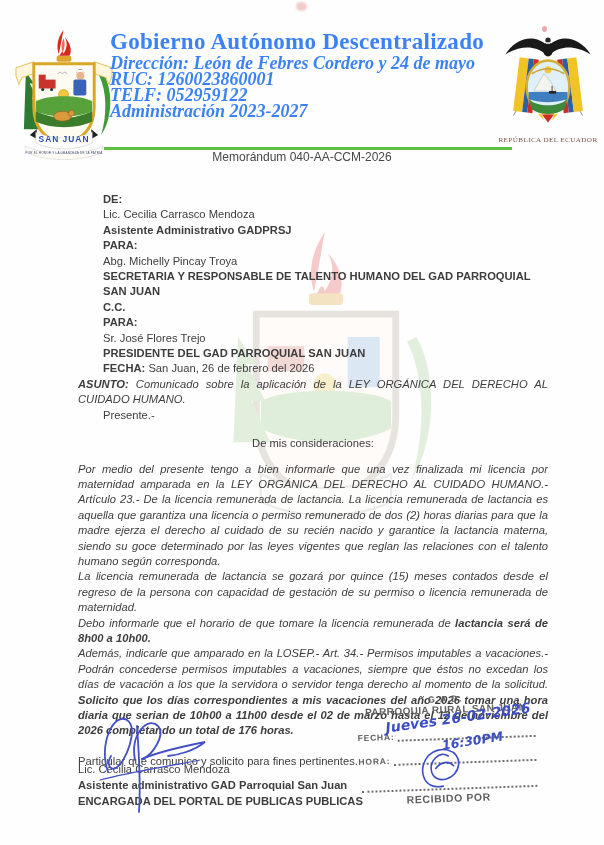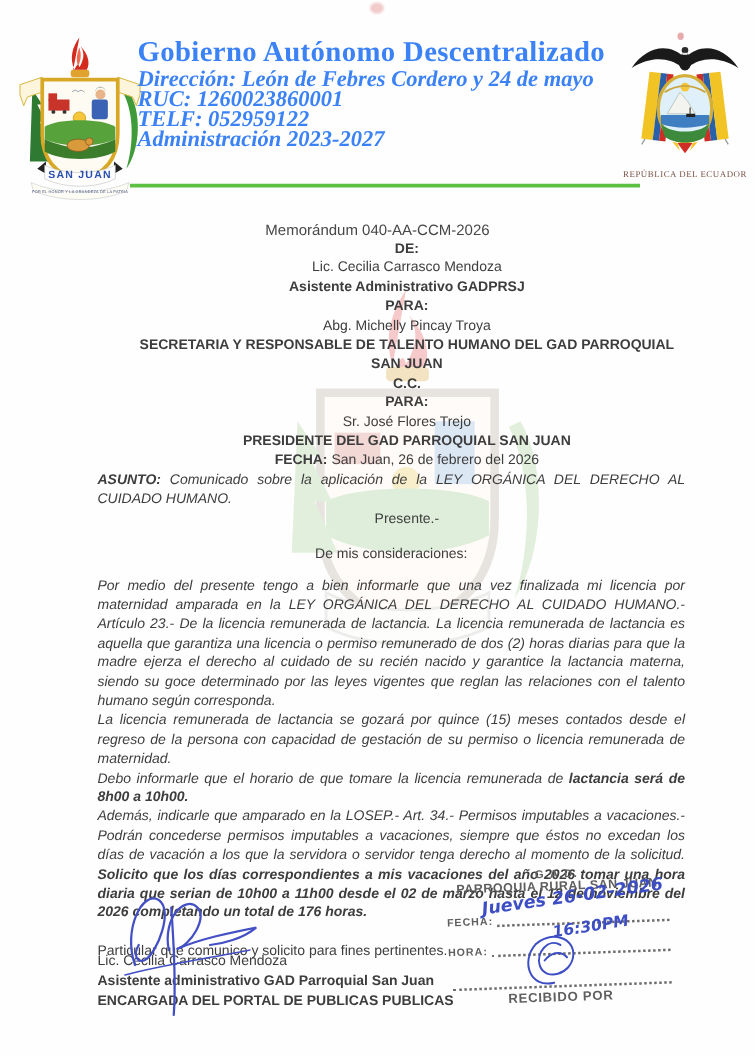--- a/index.html
+++ b/index.html
@@ -6,30 +6,30 @@
   .page{position:relative;width:604px;height:845px;background:#fefefe;overflow:hidden;
         font-family:"Liberation Sans",sans-serif;color:#3d3d3d;margin:0 auto;}
   
   .letterhead{position:absolute;left:0;top:0;width:604px;height:190px;}
   .head-text{position:absolute;left:110px;top:28px;width:400px;text-align:left;
              font-family:"Liberation Serif",serif;font-weight:bold;color:#3b82f6;}
   .h-line1{font-size:23px;line-height:27px;letter-spacing:.3px;}
   .h-line2{font-size:22px;line-height:27px;letter-spacing:.3px;}
   .h-sub{font-size:18px;line-height:16px;font-style:italic;}
   .divider{position:absolute;left:104px;top:147px;width:408px;height:3px;background:#5cc042;}
-  .memo-number{position:absolute;left:0;top:177px;width:604px;text-align:center;
+  .memo-number{position:absolute;left:0;top:150px;width:604px;text-align:center;
                font-size:12px;color:#474747;}
   .logo-left{position:absolute;left:12px;top:22px;}
   .logo-right{position:absolute;left:497px;top:28px;}
   
   .content{position:absolute;left:78px;top:192px;width:470px;font-size:11.2px;
            line-height:15.4px;z-index:2;}
   .b{font-weight:bold;}
   .para{margin:0;text-align:justify;font-style:italic;}
-  .line{text-align:center;margin-left:25px;}
+  .line{text-align:left;margin-left:25px;}
   .salutation{margin-top:13px;margin-bottom:10px;text-align:center;}
   .closing{margin-top:15px;}
   
   .sig-block{position:absolute;left:78px;top:762px;font-size:11.2px;line-height:15.8px;z-index:2;}
   .sig-scribble{position:absolute;left:80px;top:700px;z-index:3;}
   
   .stamp{position:absolute;left:358px;top:694px;width:178px;height:108px;
          transform:rotate(-2deg);color:#5f5f5f;font-weight:bold;z-index:2;}
   .stamp-l1{text-align:center;font-size:9px;letter-spacing:1.2px;line-height:10px;}
   .stamp-l2{text-align:center;font-size:10px;letter-spacing:.4px;line-height:12px;white-space:nowrap;}

